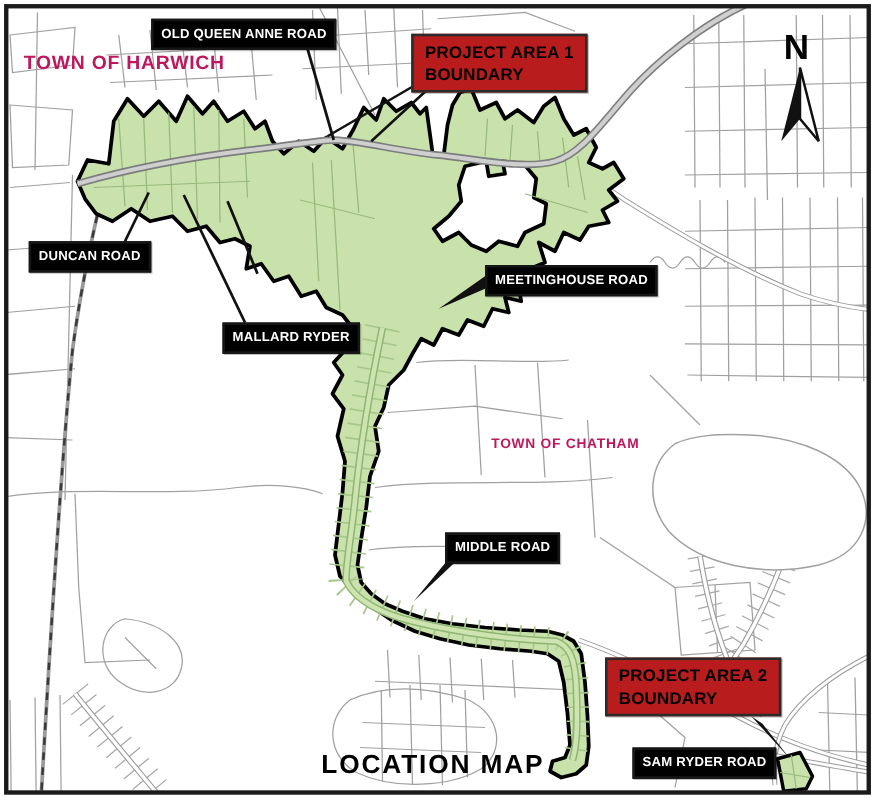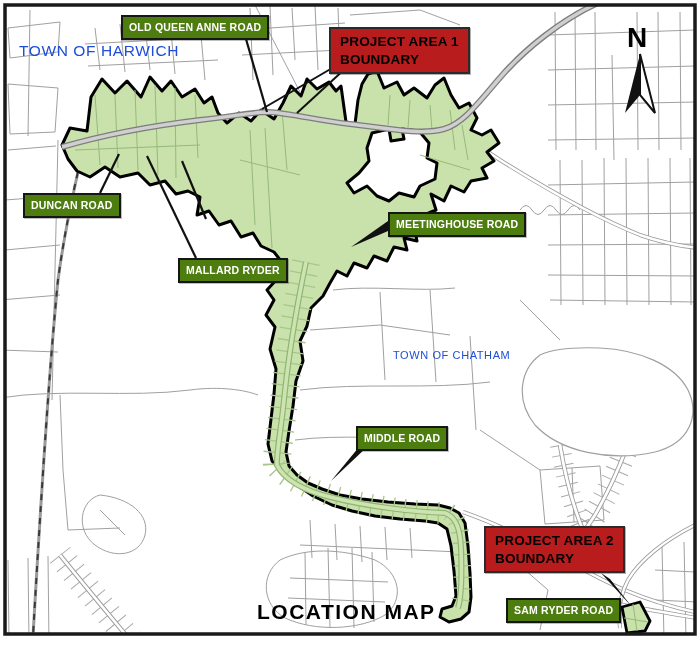--- a/index.html
+++ b/index.html
@@ -3,30 +3,30 @@
 <meta charset="utf-8">
 <style>
   html,body{margin:0;padding:0;background:#ffffff;}
   #stage{
     position:relative;width:700px;height:647px;background:#ffffff;overflow:hidden;
     font-family:"Liberation Sans", sans-serif;
   }
   #map-art{position:absolute;left:0;top:0;}
   .lbl{position:absolute;z-index:5;}
   .road-label{
-    background:#4d7c0f;color:#ffffff;border:2px solid #161616;
+    background:#000000;color:#ffffff;border:2px solid #161616;
     font-weight:bold;font-size:10.5px;line-height:1;padding:5px 6px;
     white-space:nowrap;letter-spacing:.2px;box-shadow:1px 1px 0 rgba(0,0,0,.25);
   }
   .boundary-label{
     background:#b91c1c;color:#000000;border:2px solid #2b2b2b;
     font-weight:bold;font-size:13.5px;line-height:1.3;padding:4px 9px;
     white-space:pre-line;letter-spacing:.2px;box-shadow:1px 1px 0 rgba(0,0,0,.3);
   }
-  .town-label{color:#1d4ed8;font-weight:normal;letter-spacing:.6px;white-space:nowrap;}
+  .town-label{color:#be185d;font-weight:bold;letter-spacing:.6px;white-space:nowrap;}
   .map-title{color:#000;font-weight:bold;font-size:21px;letter-spacing:1.5px;white-space:nowrap;}
   .north-n{color:#000;font-weight:bold;font-size:28px;line-height:1;}
 </style>
 </head>
 <body>
 
 <div id="stage">
 
   <svg id="map-art" width="700" height="647" viewBox="0 0 700 647">
     <defs>

